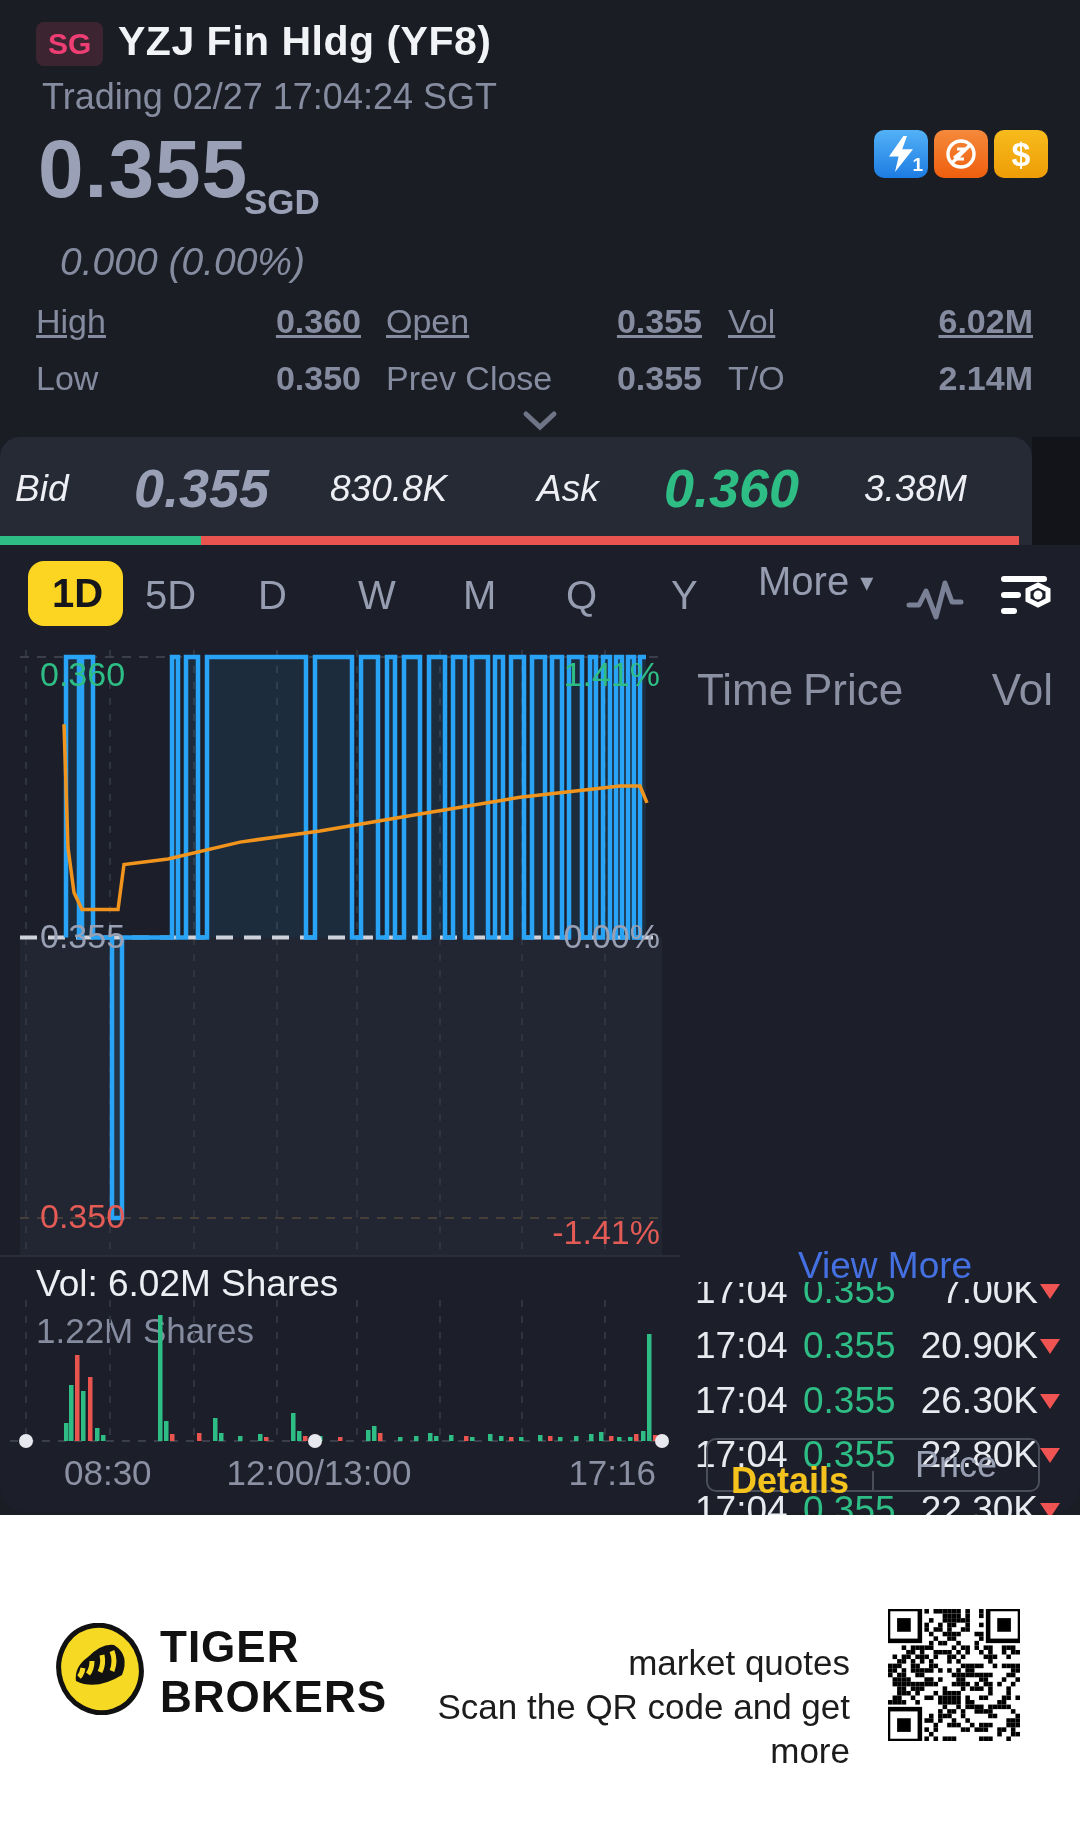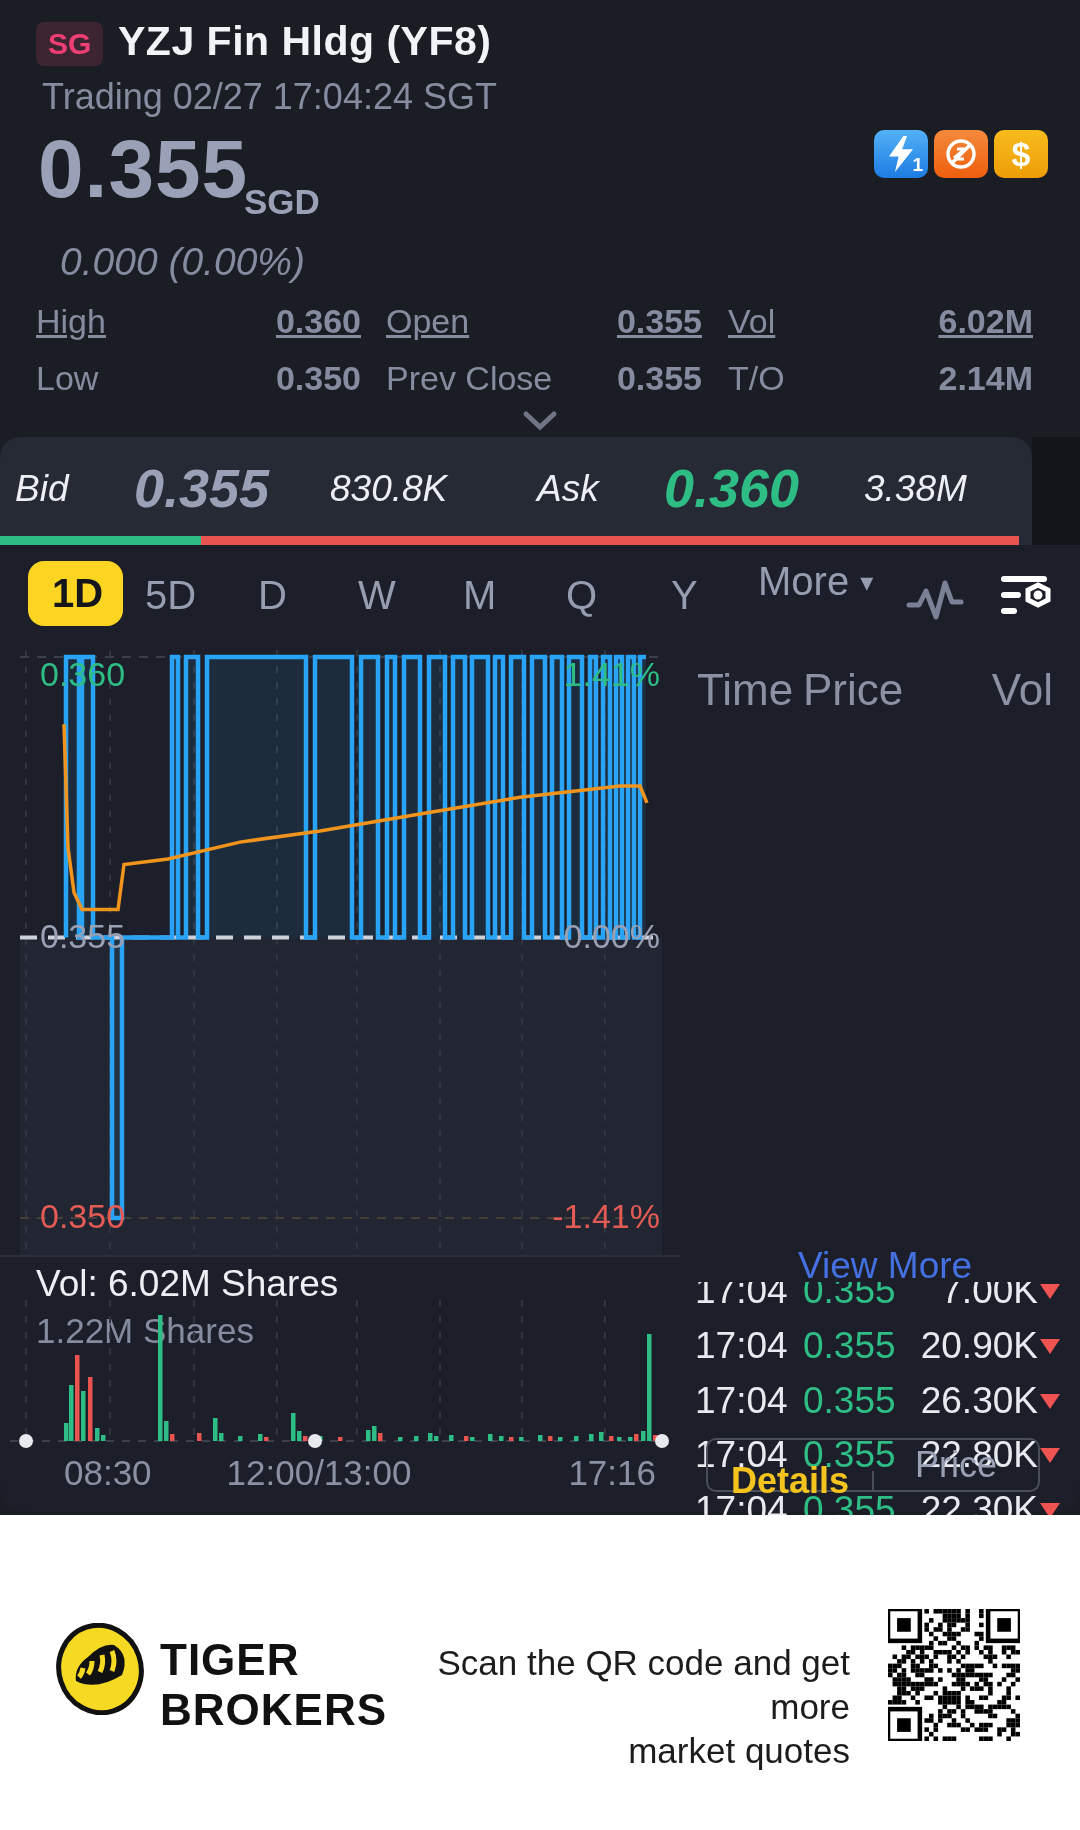--- a/index.html
+++ b/index.html
@@ -57,21 +57,21 @@
   .tri{position:absolute;right:0;top:50%;margin-top:-7px;width:0;height:0;
        border-left:10px solid transparent;border-right:10px solid transparent;
        border-top:15px solid #f05452;}
   .seg{left:706px;top:893px;width:330px;height:50px;border:2px solid #4a4e5a;border-radius:10px;
        display:flex;}
   .seg div{flex:1;display:flex;align-items:center;justify-content:center;font-size:36px;}
   .seg .d{color:#f5c31d;font-weight:bold;border-right:2px solid #4a4e5a;margin-top:31px;}
   .seg .p{color:#9aa0b4;}
   
   .footer{left:0;top:1515px;width:1080px;height:315px;background:#ffffff;}
-  .brand{left:160px;top:120px;color:#111;font-size:44px;font-weight:bold;line-height:50px;
+  .brand{left:160px;top:107px;color:#111;font-size:44px;font-weight:bold;line-height:50px;
          letter-spacing:1px;}
   .tagline{left:430px;top:126px;width:420px;text-align:right;color:#1c1c1c;font-size:35px;line-height:44px;}
   svg{display:block;}
 </style>
 </head>
 <body>
 
 <div id="app">
 
   <span class="abs mkt-badge">SG</span>
@@ -171,21 +171,21 @@
         <line x1="20" y1="287.5000000000002" x2="662" y2="287.5000000000002" stroke="#cfd2db" stroke-width="4" stroke-dasharray="17 11"></line>
         <polyline points="66,287.5 66,7.0 79,7.0 79,287.5 82,287.5 82,7.0 93,7.0 93,287.5 112,287.5 112,568.0 122,568.0 122,287.5 172,287.5 172,7.0 178,7.0 178,287.5 186,287.5 186,7.0 198,7.0 198,287.5 207,287.5 207,7.0 306,7.0 306,287.5 315,287.5 315,7.0 352,7.0 352,287.5 361,287.5 361,7.0 378,7.0 378,287.5 387,287.5 387,7.0 395,7.0 395,287.5 404,287.5 404,7.0 420,7.0 420,287.5 429,287.5 429,7.0 445,7.0 445,287.5 453,287.5 453,7.0 465,7.0 465,287.5 472,287.5 472,7.0 488,7.0 488,287.5 495,287.5 495,7.0 503,7.0 503,287.5 511,287.5 511,7.0 524,7.0 524,287.5 532,287.5 532,7.0 545,7.0 545,287.5 552,287.5 552,7.0 562,7.0 562,287.5 569,287.5 569,7.0 582,7.0 582,287.5 590,287.5 590,7.0 596,7.0 596,287.5 603,287.5 603,7.0 610,7.0 610,287.5 616,287.5 616,7.0 622,7.0 622,287.5 628,287.5 628,7.0 634,7.0 634,287.5 640,287.5 640,7.0 646,7.0" fill="none" stroke="#29a3f5" stroke-width="4.5" stroke-linejoin="miter"></polyline>
         <polyline points="64,74.3 68,197.7 74,242.6 82,259.5 118,259.5 124,214.6 168,209.0 240,192.1 320,180.9 420,164.1 520,147.3 620,136.0 640,136.0 647,152.9" fill="none" stroke="#f0941d" stroke-width="3.5"></polyline>
       </svg>
 
     <span class="abs lbl green" style="left:40px;top:110px">0.360</span>
     <span class="abs lbl green" style="left:540px;top:110px;width:120px;text-align:right">1.41%</span>
     <span class="abs lbl gray" style="left:40px;top:372px">0.355</span>
     <span class="abs lbl gray" style="left:540px;top:372px;width:120px;text-align:right">0.00%</span>
     <span class="abs lbl red" style="left:40px;top:652px">0.350</span>
-    <span class="abs lbl red" style="left:530px;top:652px;width:130px;text-align:right">-1.41%</span>
+    <span class="abs lbl red" style="left:530px;top:668px;width:130px;text-align:right">-1.41%</span>
 
     <div class="abs sep"></div>
     <span class="abs vol-line1">Vol:  6.02M Shares</span>
     <span class="abs vol-line2">1.22M Shares</span>
 
     <svg id="vol-chart" class="abs" style="left:0;top:755px" width="680" height="150" viewBox="0 0 680 150">
         <line x1="26" y1="0" x2="26" y2="141" stroke="#30343f" stroke-width="2" stroke-dasharray="7 9"></line>
         <line x1="110" y1="0" x2="110" y2="141" stroke="#30343f" stroke-width="2" stroke-dasharray="7 9"></line>
         <line x1="194" y1="0" x2="194" y2="141" stroke="#30343f" stroke-width="2" stroke-dasharray="7 9"></line>
         <line x1="277" y1="0" x2="277" y2="141" stroke="#30343f" stroke-width="2" stroke-dasharray="7 9"></line>
@@ -340,22 +340,22 @@
         <path d="M48 32 q2 9 -2 17"></path>
         <path d="M38 38 q0 8 -4 13"></path>
         <path d="M29 45 q-1 6 -4 9"></path>
       </g>
     </svg>
     <div class="abs brand">
       <div>TIGER</div>
       <div>BROKERS</div>
     </div>
     <div class="abs tagline">
+      <div>market quotes</div>
       <div>Scan the QR code and get more</div>
-      <div>market quotes</div>
     </div>
     <svg class="abs" style="left:888px;top:94px" width="132" height="132" viewBox="0 0 29 29" id="qr">
         <rect x="8" y="0" width="1" height="1" fill="#000"></rect>
         <rect x="10" y="0" width="1" height="1" fill="#000"></rect>
         <rect x="11" y="0" width="1" height="1" fill="#000"></rect>
         <rect x="12" y="0" width="1" height="1" fill="#000"></rect>
         <rect x="13" y="0" width="1" height="1" fill="#000"></rect>
         <rect x="14" y="0" width="1" height="1" fill="#000"></rect>
         <rect x="15" y="0" width="1" height="1" fill="#000"></rect>
         <rect x="17" y="0" width="1" height="1" fill="#000"></rect>

